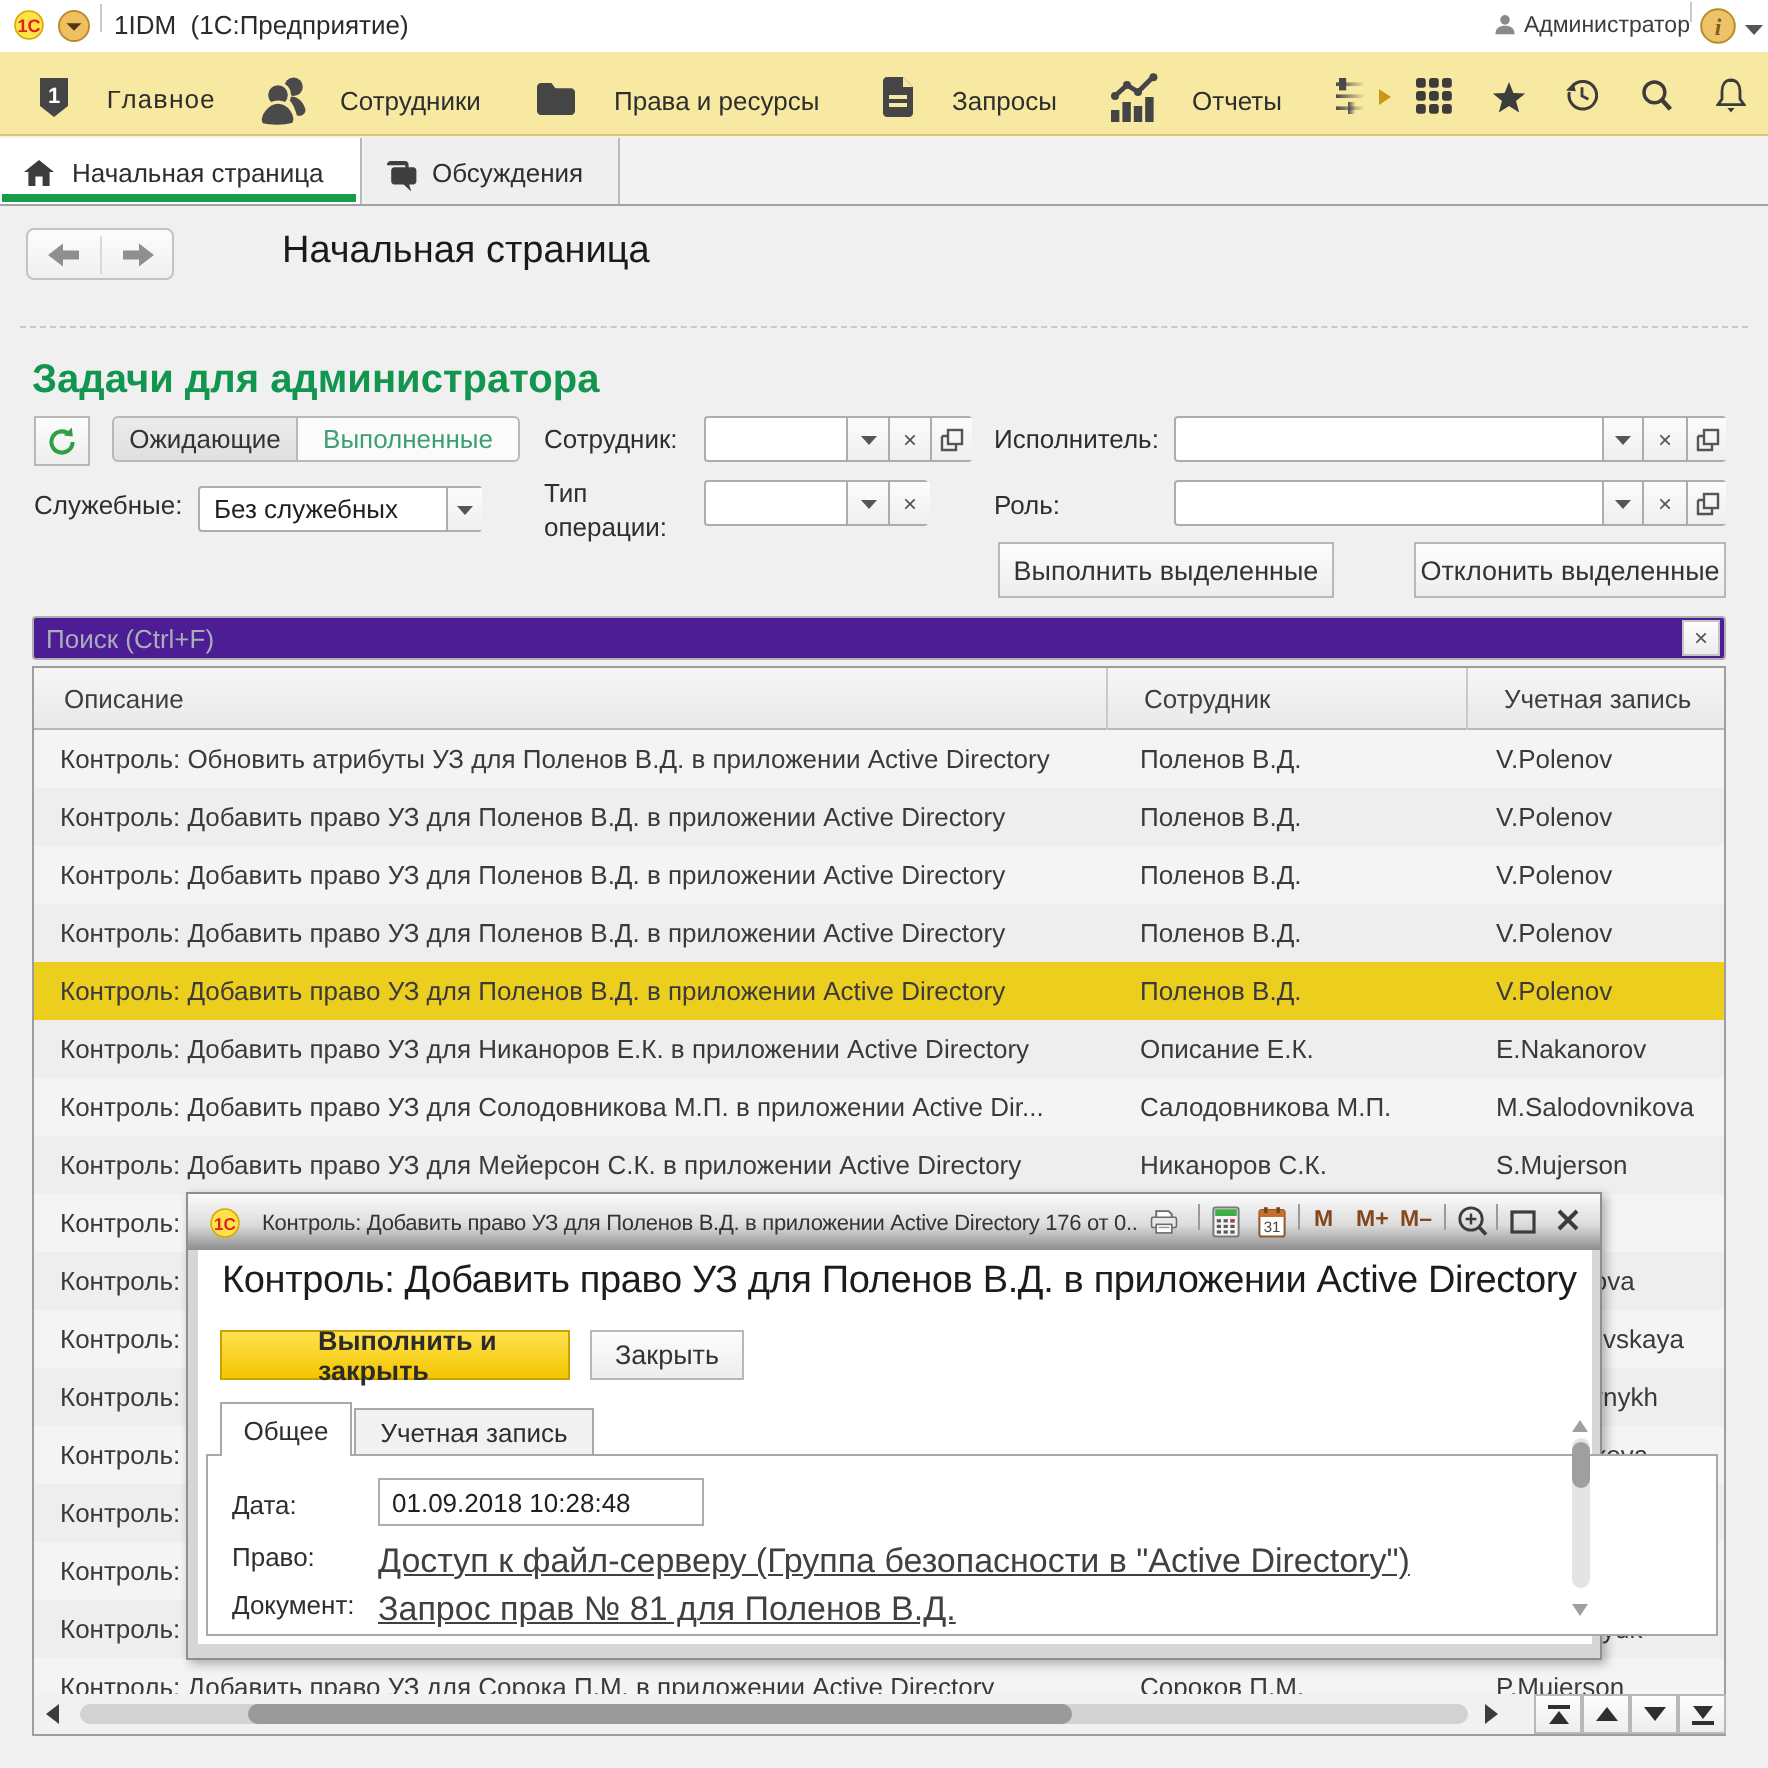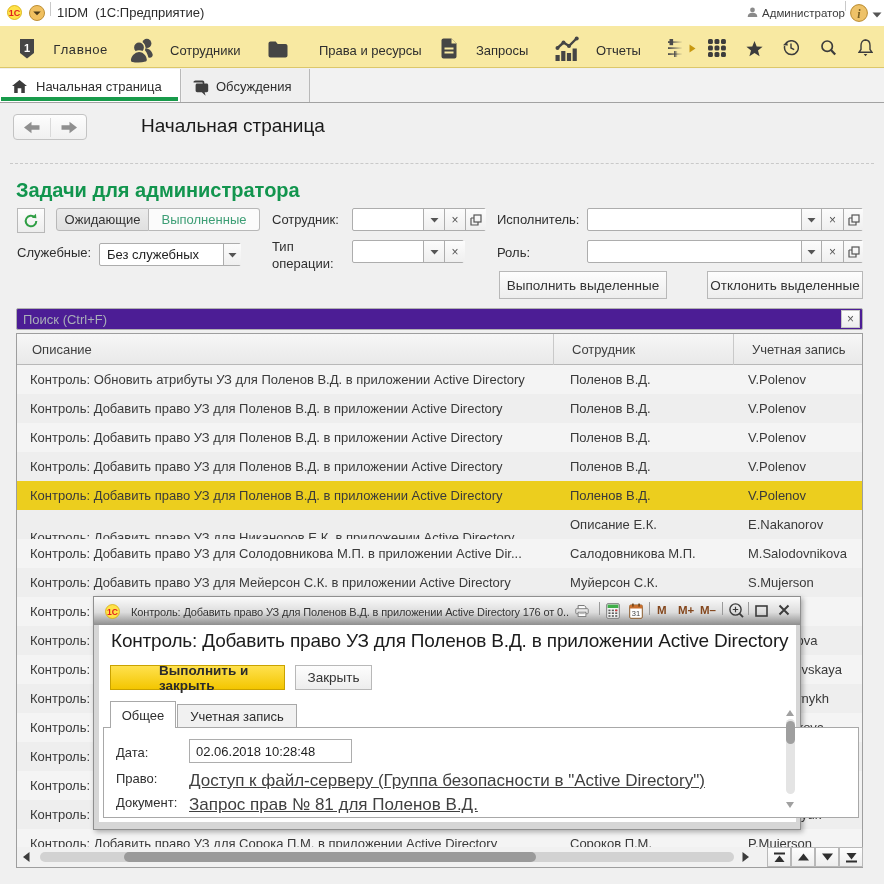--- a/index.html
+++ b/index.html
@@ -86,21 +86,21 @@
   <svg class="abs" style="left:130px; top:12px;" width="23" height="25" viewBox="0 0 23 25">
     <circle cx="16.8" cy="5.4" r="4.6" fill="#4a4a4a"></circle>
     <path d="M13.2 10.6 C17.2 9.4 21.3 11.6 22.7 16.6 C23 18.6 21 20.6 18.4 19.6 C17.4 15.6 15.8 12.6 13.2 10.6 Z" fill="#4a4a4a"></path>
     <circle cx="9" cy="9.5" r="5.7" fill="#4a4a4a" stroke="#f8e9a2" stroke-width="1.6"></circle>
     <path d="M1.2 24.4 C-0.8 22.9 0.2 18.9 2.5 16.4 C4.5 14.2 7 13.1 9 13.1 C11.5 13.1 14 14.4 15.8 16.9 C17.6 19.4 18.1 22.4 16.6 24.1 C12 25.4 5 25.4 1.2 24.4 Z" fill="#4a4a4a" stroke="#f8e9a2" stroke-width="1.6"></path>
   </svg>
   <div class="mi" style="left:170px; top:17px;">Сотрудники</div>
   <svg class="abs" style="left:268px; top:14px;" width="20" height="19" viewBox="0 0 20 19">
       <path d="M0.5 3.5 C0.5 2.4 1.4 1.5 2.5 1.5 h5.2 l2 2.6 h7.8 c1.1 0 2 0.9 2 2 v9.4 c0 1.1 -0.9 2 -2 2 h-15 c-1.1 0 -2 -0.9 -2 -2 Z" fill="#454545"></path>
     </svg>
-  <div class="mi" style="left:307px; top:17px;margin-left:12px;">Права и ресурсы</div>
+  <div class="mi" style="left:307px; top:17px;">Права и ресурсы</div>
   <svg class="abs" style="left:441px; top:12px;" width="16" height="21" viewBox="0 0 16 21">
       <path d="M2.5 0.5 h8 l5 5 v13 c0 1.1 -0.9 2 -2 2 h-11 c-1.1 0 -2 -0.9 -2 -2 v-16 c0 -1.1 0.9 -2 2 -2 Z" fill="#454545"></path>
       <path d="M10.5 0.5 l5 5 h-5 Z" fill="#f8e9a2"></path>
       <rect x="3.5" y="9.5" width="9" height="2" fill="#f8e9a2"></rect>
       <rect x="3.5" y="13.5" width="9" height="2" fill="#f8e9a2"></rect>
     </svg>
   <div class="mi" style="left:476px; top:17px;">Запросы</div>
   <svg class="abs" style="left:555px; top:10px;" width="24" height="25" viewBox="0 0 24 25">
     <rect x="0.5" y="19" width="4.2" height="6" fill="#454545"></rect>
       <rect x="6.2" y="15" width="4.2" height="10" fill="#454545"></rect>
@@ -301,34 +301,34 @@
         <div class="cell" style="left:731px; width:114px;">V.Polenov</div>
       </div>
       <div class="rowline" style="top:147px"></div>
   <div class="row sel" style="top:147px">
         <div class="cell" style="left:13px; width:524px;">Контроль: Добавить право УЗ для Поленов В.Д. в приложении Active Directory</div>
         <div class="cell" style="left:553px; width:163px;">Поленов В.Д.</div>
         <div class="cell" style="left:731px; width:114px;">V.Polenov</div>
       </div>
       <div class="rowline" style="top:176px"></div>
   <div class="row even" style="top:176px">
-        <div class="cell" style="left:13px; width:524px;margin-top:13px;">Контроль: Добавить право УЗ для Никаноров Е.К. в приложении Active Directory</div>
+        <div class="cell" style="left:13px; width:524px;">Контроль: Добавить право УЗ для Никаноров Е.К. в приложении Active Directory</div>
         <div class="cell" style="left:553px; width:163px;">Описание Е.К.</div>
         <div class="cell" style="left:731px; width:114px;">E.Nakanorov</div>
       </div>
       <div class="rowline" style="top:205px"></div>
   <div class="row odd" style="top:205px">
         <div class="cell" style="left:13px; width:524px;">Контроль: Добавить право УЗ для Солодовникова М.П. в приложении Active Dir...</div>
         <div class="cell" style="left:553px; width:163px;">Салодовникова М.П.</div>
         <div class="cell" style="left:731px; width:114px;">M.Salodovnikova</div>
       </div>
       <div class="rowline" style="top:234px"></div>
   <div class="row even" style="top:234px">
         <div class="cell" style="left:13px; width:524px;">Контроль: Добавить право УЗ для Мейерсон С.К. в приложении Active Directory</div>
-        <div class="cell" style="left:553px; width:163px;">Муйерсон С.К.</div>
+        <div class="cell" style="left:553px; width:163px;">Никаноров С.К.</div>
         <div class="cell" style="left:731px; width:114px;">S.Mujerson</div>
       </div>
       <div class="rowline" style="top:263px"></div>
   <div class="row odd" style="top:263px">
         <div class="cell" style="left:13px; width:524px;">Контроль: Добавить право УЗ для Иванов Т.С. в приложении Active Directory</div>
         <div class="cell" style="left:553px; width:163px;">Иванов Т.С.</div>
         <div class="cell" style="left:731px; width:114px;">T.Ivanov</div>
       </div>
       <div class="rowline" style="top:292px"></div>
   <div class="row even" style="top:292px">
@@ -471,21 +471,21 @@
   </div>
   <div id="dlgwhite">
     <div id="dlghead">Контроль: Добавить право УЗ для Поленов В.Д. в приложении Active Directory</div>
     <div id="btnY">Выполнить и закрыть</div>
     <div id="btnC">Закрыть</div>
     <div class="dtab" id="dtab1">Общее</div>
     <div class="dtab" id="dtab2">Учетная запись</div>
     <div id="dform">
       <div class="dlabel" style="left:12px; top:17px;">Дата:</div>
       <div style="position:absolute; left:85px; top:11px; width:163px; height:24px; background:#fff; border:1px solid #adadad;">
-          <span style="position:absolute; left:6px; top:4px; font-size:13px; color:#1f1f1f;">02.06.2018 10:28:48</span>
+          <span style="position:absolute; left:6px; top:4px; font-size:13px; color:#1f1f1f;">01.09.2018 10:28:48</span>
         </div>
       <div class="dlabel" style="left:12px; top:43px;">Право:</div>
       <div class="dlink" style="left:85px; top:43px;">Доступ к файл-серверу (Группа безопасности в "Active Directory")</div>
       <div class="dlabel" style="left:12px; top:67px;">Документ:</div>
       <div class="dlink" style="left:85px; top:67px;">Запрос прав № 81 для Поленов В.Д.</div>
     </div>
     <svg style="position:absolute; left:686px; top:84px;" width="10" height="8" viewBox="0 0 10 8">
         <path d="M5 1 L9 7 L1 7 Z" fill="#a0a0a0"></path>
       </svg>
     <div style="position:absolute; left:687px; top:94px; width:9px; height:75px; background:#e4e4e4; border-radius:4.5px;"></div>

